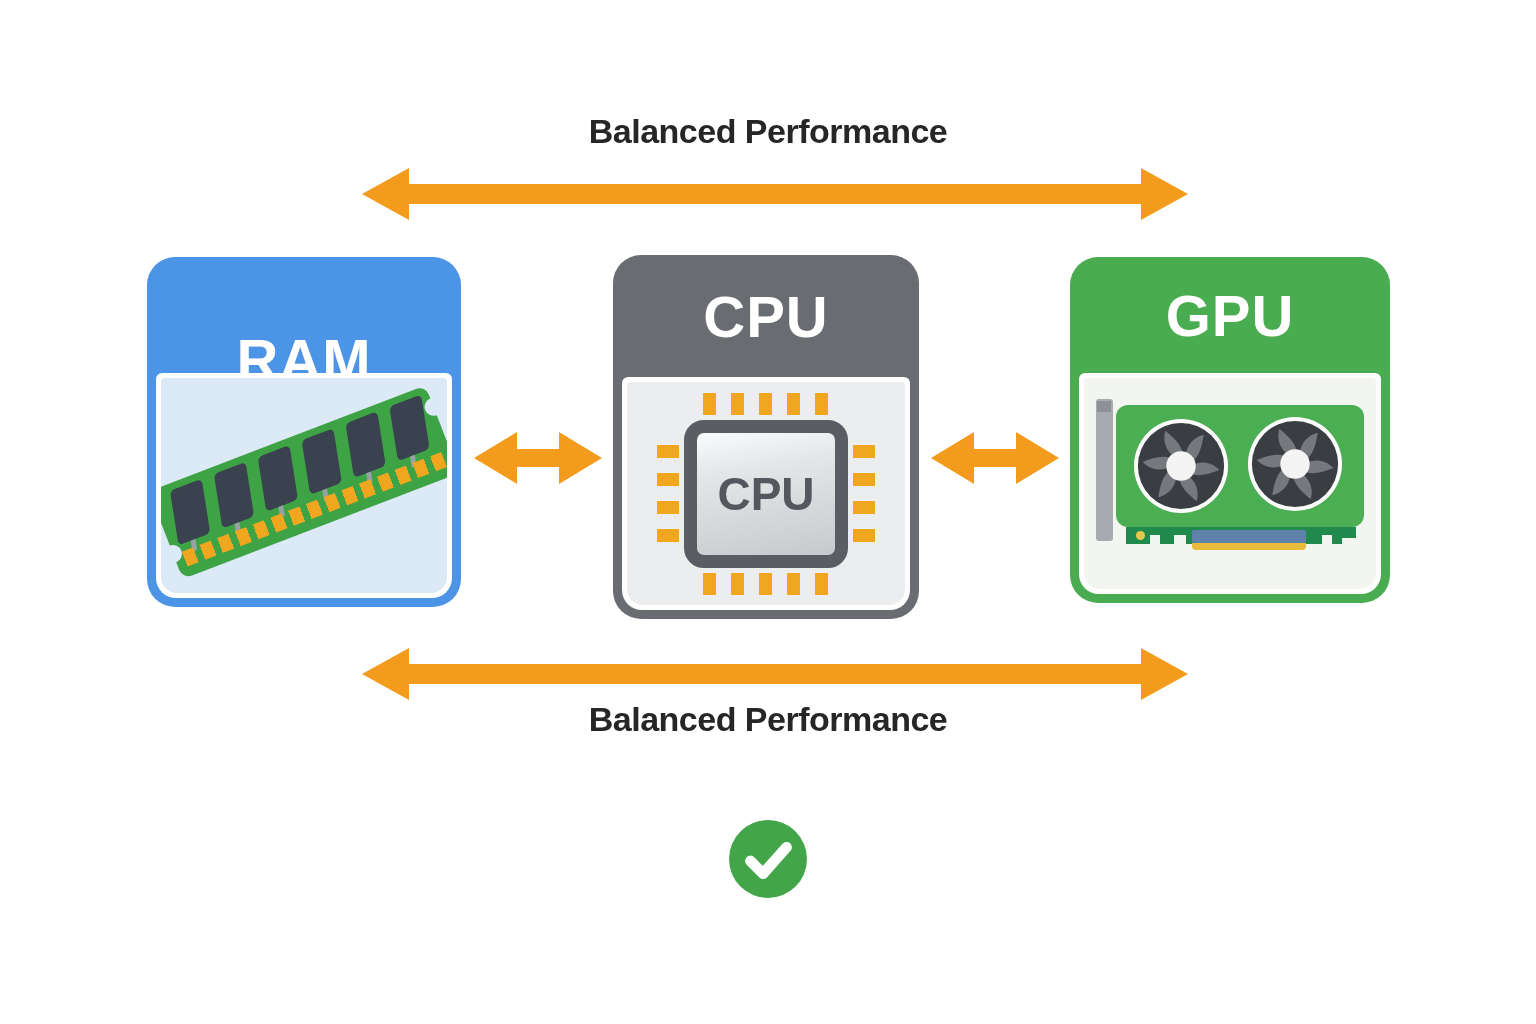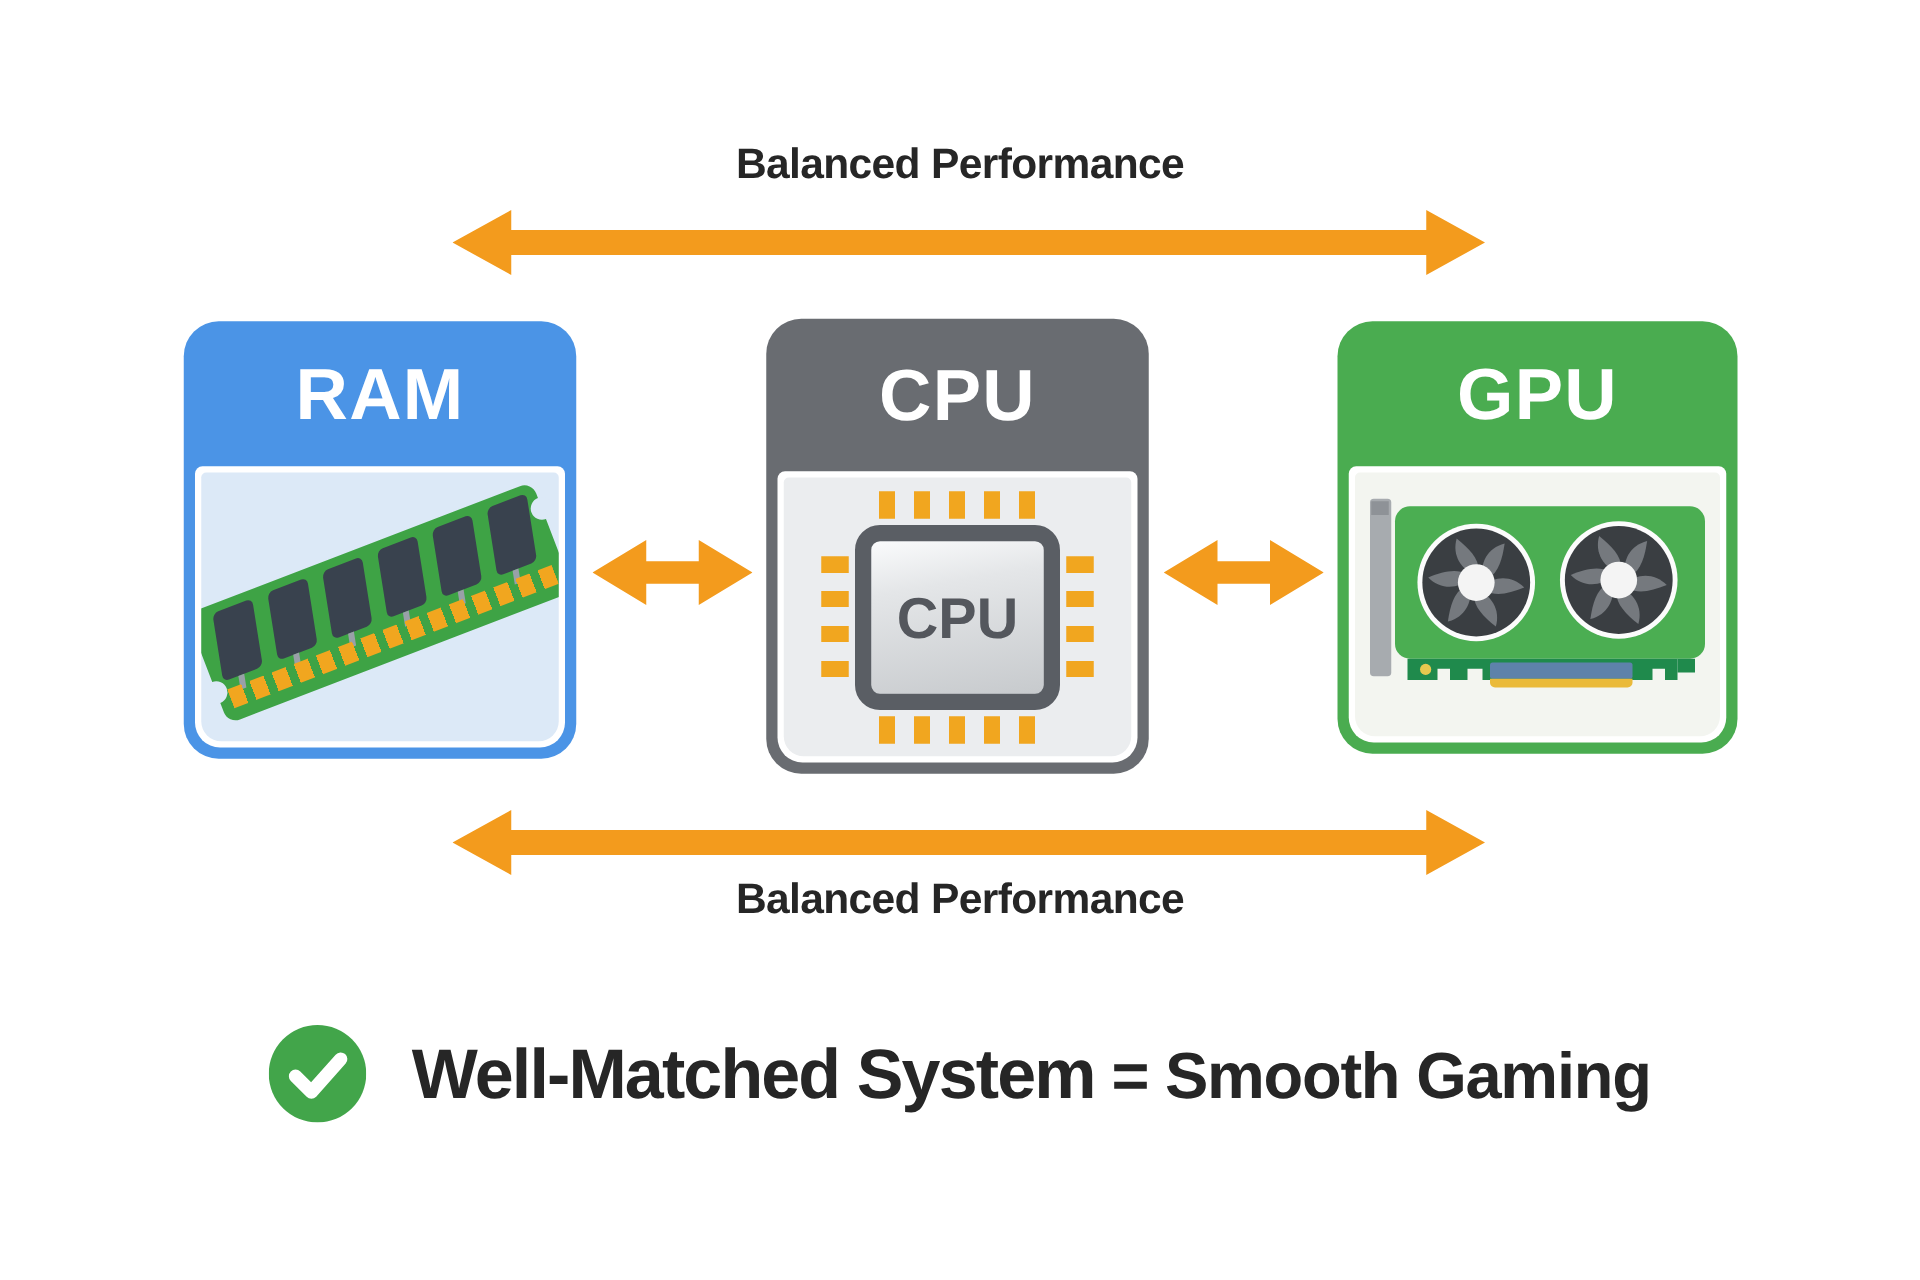--- a/index.html
+++ b/index.html
@@ -25,21 +25,21 @@
   
   .box{position:absolute;border-radius:28px;}
   .box .box-header{
     display:flex;align-items:center;justify-content:center;
     font-size:58px;font-weight:800;color:#ffffff;letter-spacing:1px;
   }
   .box .box-body{position:absolute;left:9px;right:9px;bottom:9px;background:#ffffff;border-radius:6px 6px 20px 20px;}
   .box .box-panel{position:absolute;inset:5px;border-radius:4px 4px 16px 16px;overflow:hidden;}
 
   .box.ram{left:147px;top:257px;width:314px;height:350px;background:var(--ram-blue,#4B94E6);}
-  .box.ram .box-header{height:116px;}
+  .box.ram .box-header{height:116px;margin-top:44px;}
   .box.ram .box-body{top:116px;}
   .box.ram .box-panel{background:var(--ram-body,#DCE9F7);}
 
   .box.cpu{left:613px;top:255px;width:306px;height:364px;background:var(--cpu-gray,#696C71);}
   .box.cpu .box-header{height:122px;}
   .box.cpu .box-body{top:122px;}
   .box.cpu .box-panel{background:var(--cpu-body,#EBEDEF);}
 
   .box.gpu{left:1070px;top:257px;width:320px;height:346px;background:var(--gpu-green,#4AAC50);}
   .box.gpu .box-header{height:116px;}
@@ -229,18 +229,15 @@
   <svg class="big-arrow bottom" width="826" height="52" viewBox="0 0 826 52">
     <path fill="currentColor" d="M47 0 L47 16 L779 16 L779 0 L826 26 L779 52 L779 36 L47 36 L47 52 L0 26 Z"></path>
   </svg>
   <div class="arrow-label bottom">Balanced Performance</div>
 
   <div class="footer-row">
     <svg class="check-badge" viewBox="0 0 80 80">
       <circle cx="40" cy="40" r="40" fill="currentColor"></circle>
       <path d="M22 42 L35 55 L59 28" stroke="#ffffff" stroke-width="11" fill="none" stroke-linecap="round" stroke-linejoin="round"></path>
     </svg>
-    <div class="headline">
-      <span class="main">Well-Matched System</span><span class="rest"> = Smooth Gaming</span>
-    </div>
   </div>
 
 </div>
 
 </body></html>

